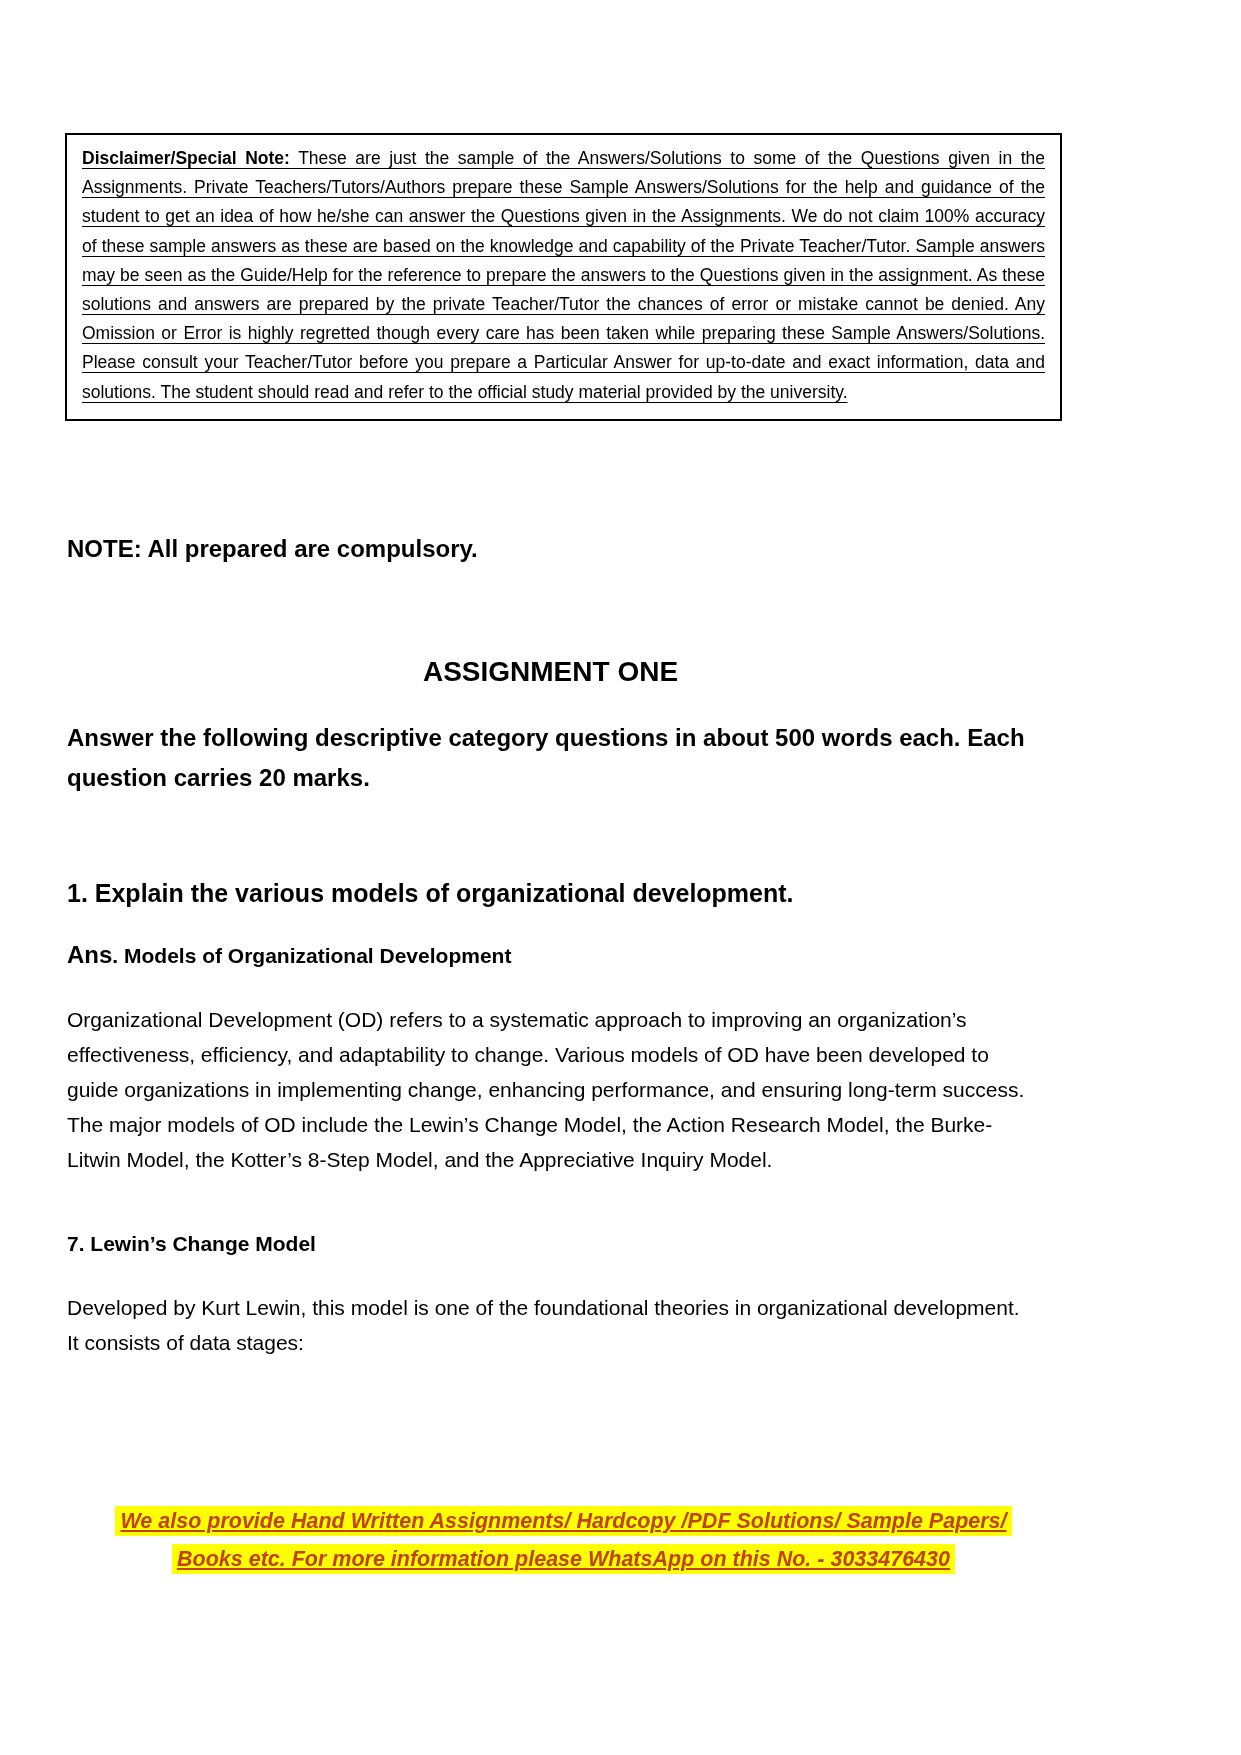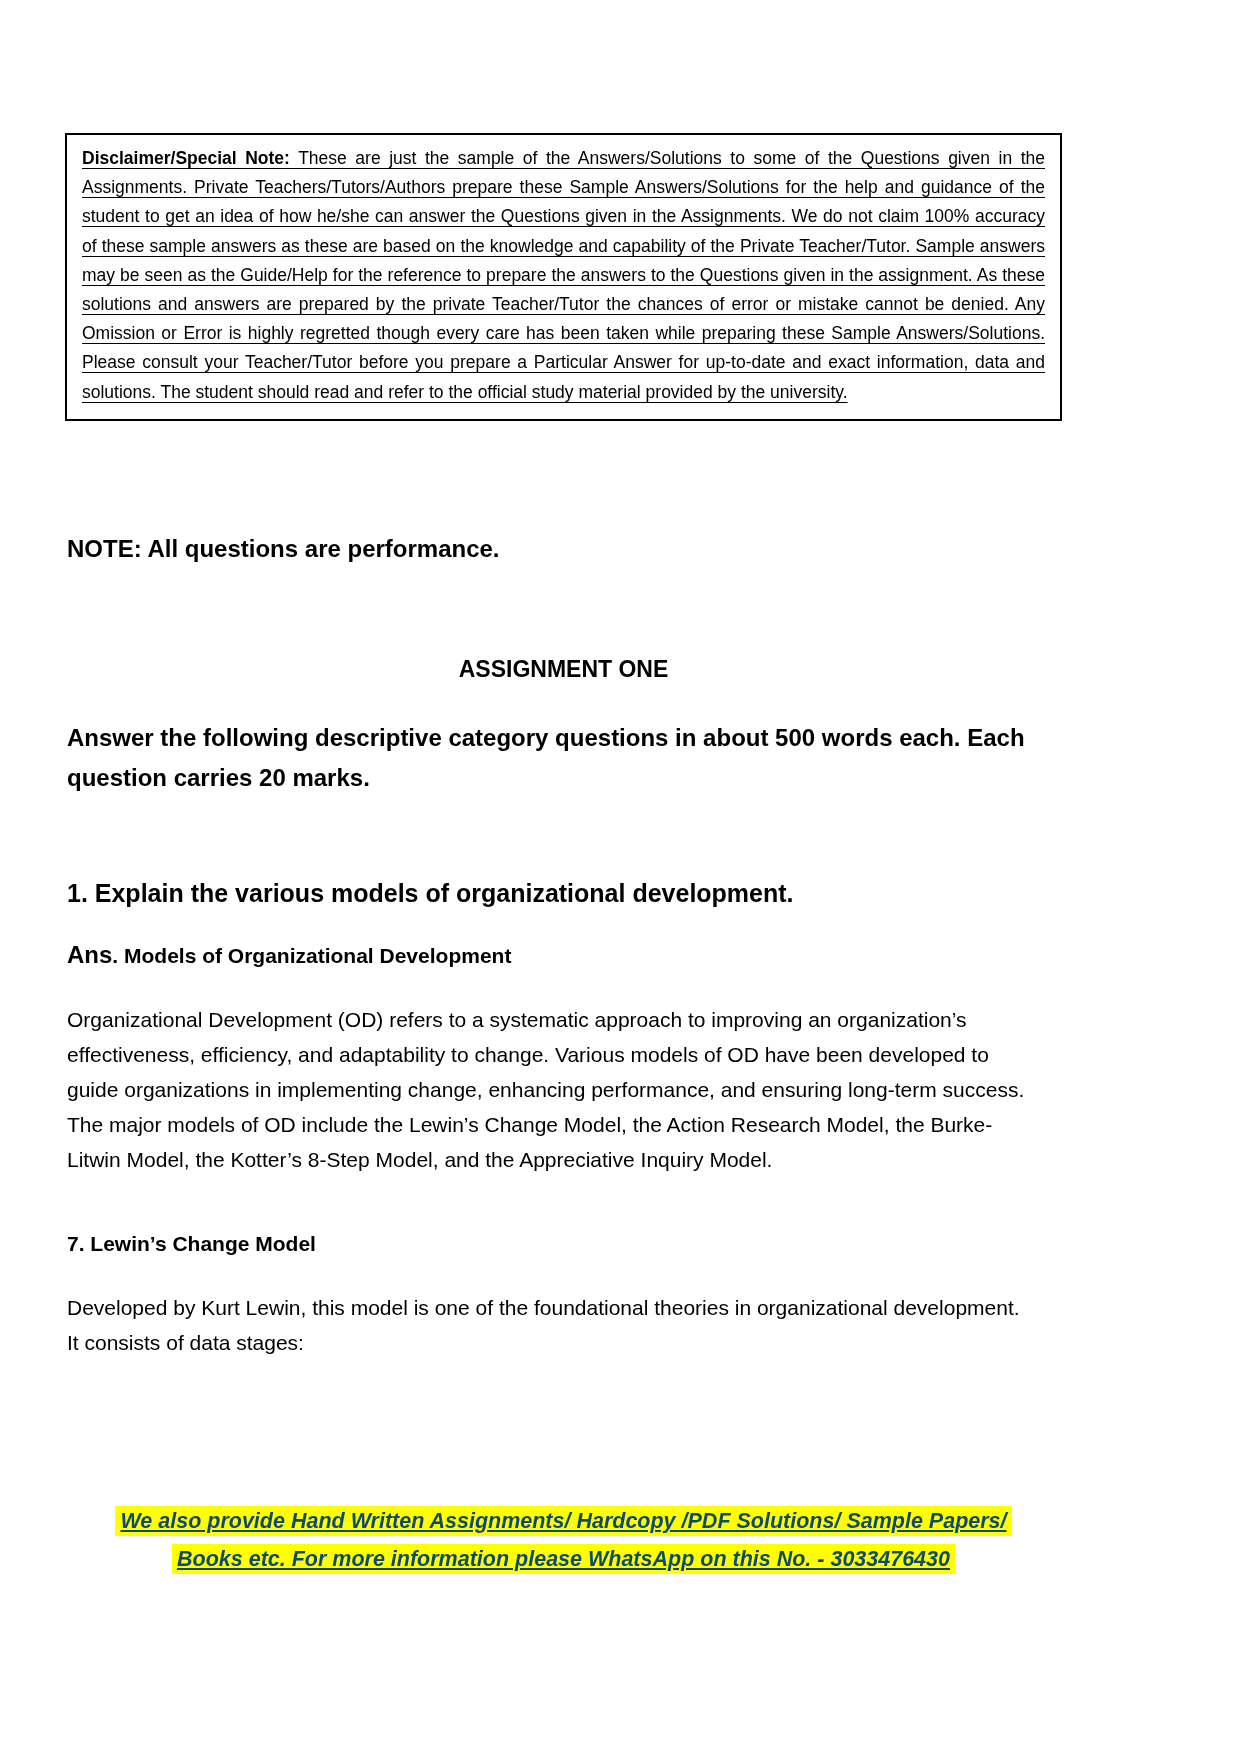--- a/index.html
+++ b/index.html
@@ -36,25 +36,25 @@
   .disclaimer-text .dlabel { font-weight: bold; }
   .note-heading {
     position: absolute;
     left: 67px;
     top: 535px;
     font-size: 24px;
     font-weight: bold;
   }
   .assignment-title {
     position: absolute;
-    left: 67px;
+    left: 54px;
     top: 656px;
     width: 993px;
     text-align: center;
-    font-size: 23px;
+    font-size: 28px;
     font-weight: bold;
   }
   .instructions {
     position: absolute;
     left: 67px;
     top: 718px;
     width: 975px;
     font-size: 24px;
     font-weight: bold;
     line-height: 40px;
@@ -98,38 +98,38 @@
     left: 67px;
     top: 1503px;
     width: 993px;
     text-align: center;
     line-height: 36px;
   }
   .footer-line-wrap { display: block; }
   .footer-line {
     display: inline;
     background: #ffff00;
-    color: #0c4a6e;
+    color: #c2410c;
     font-size: 21.5px;
     font-weight: bold;
     font-style: italic;
     text-decoration: underline;
     padding: 3px 5px;
   }
 </style>
 </head>
 <body>
 
 <div class="page">
 
   <div class="disclaimer-box">
     <p class="disclaimer-text"><span class="dlabel">Disclaimer/Special Note:</span><span> These are just the sample of the Answers/Solutions to some of the Questions given in the Assignments. Private Teachers/Tutors/Authors prepare these Sample Answers/Solutions for the help and guidance of the student to get an idea of how he/she can answer the Questions given in the Assignments. We do not claim 100% accuracy of these sample answers as these are based on the knowledge and capability of the Private Teacher/Tutor. Sample answers may be seen as the Guide/Help for the reference to prepare the answers to the Questions given in the assignment. As these solutions and answers are prepared by the private Teacher/Tutor the chances of error or mistake cannot be denied. Any Omission or Error is highly regretted though every care has been taken while preparing these Sample Answers/Solutions. Please consult your Teacher/Tutor before you prepare a Particular Answer for up-to-date and exact information, data and solutions. The student should read and refer to the official study material provided by the university.</span></p>
   </div>
 
-  <h2 class="note-heading">NOTE: All questions are performance.</h2>
+  <h2 class="note-heading">NOTE: All prepared are compulsory.</h2>
 
   <h2 class="assignment-title">ASSIGNMENT ONE</h2>
 
   <h2 class="instructions">Answer the following descriptive category questions in about 500 words each. Each question carries 20 marks.</h2>
 
   <h2 class="question-heading">1. Explain the various models of organizational development.</h2>
 
   <p class="ans-heading"><span class="ans-prefix">Ans</span><span>. Models of Organizational Development</span></p>
 
   <p class="body-para para-1">Organizational Development (OD) refers to a systematic approach to improving an organization’s effectiveness, efficiency, and adaptability to change. Various models of OD have been developed to guide organizations in implementing change, enhancing performance, and ensuring long-term success. The major models of OD include the Lewin’s Change Model, the Action Research Model, the Burke-Litwin Model, the Kotter’s 8-Step Model, and the Appreciative Inquiry Model.</p>

